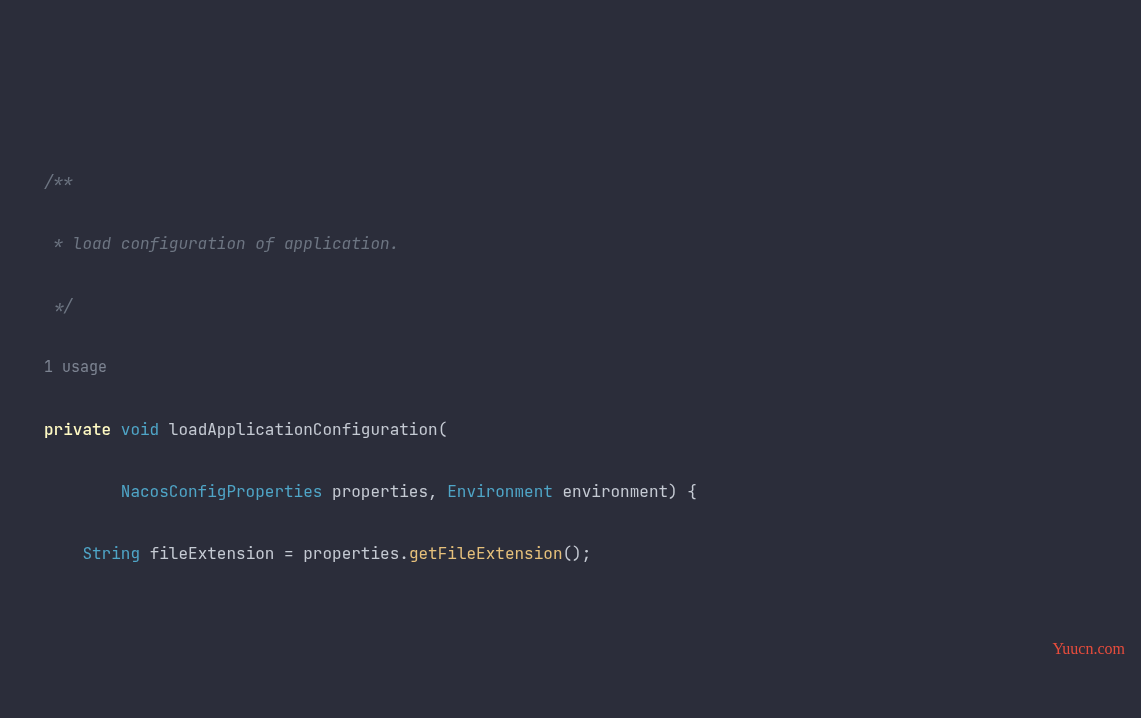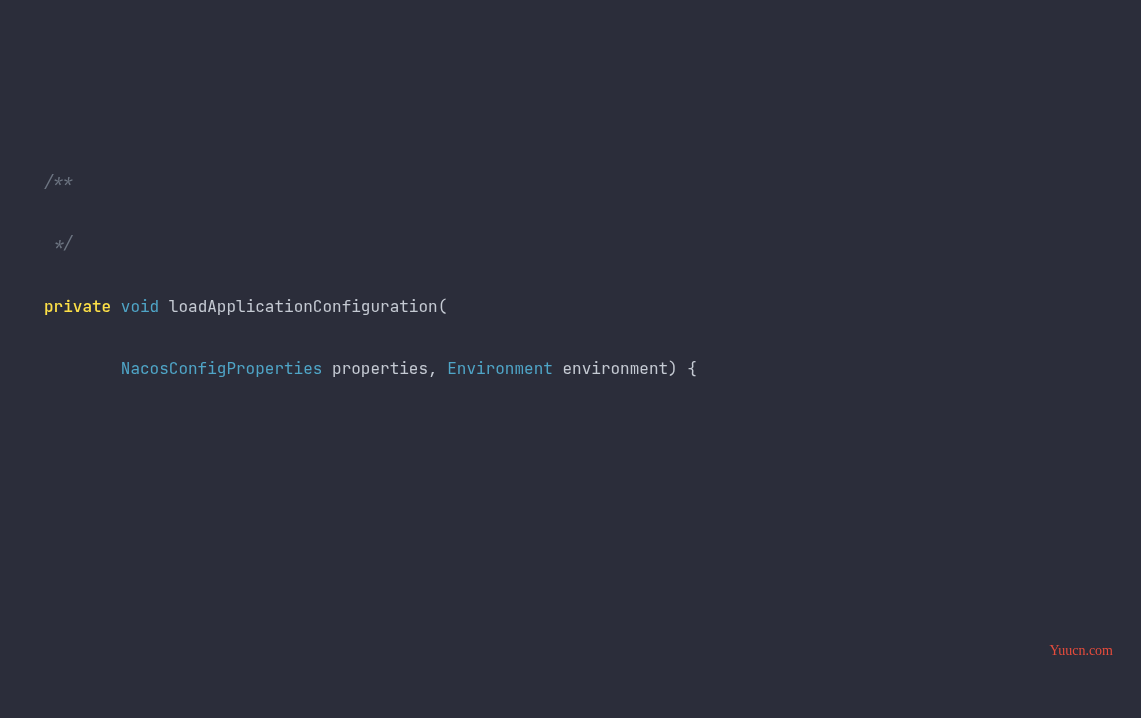--- a/index.html
+++ b/index.html
@@ -24,21 +24,21 @@
     .javadoc {
       color: #6d7582;
       font-style: italic;
     }
     .usage {
       color: #7d8492;
       font-size: 15px;
       font-style: normal;
     }
     .keyword-private {
-      color: #fde047;
+      color: #fef9c3;
       font-weight: 500;
     }
     .keyword-void {
       color: #4fa5c7;
       margin-top: 29px;
     }
     .type {
       color: #4fa5c7;
     }
     .method-decl {
@@ -53,38 +53,41 @@
     }
     .paren {
       color: #c5cad3;
     }
     .operator {
       color: #c5cad3;
     }
     .watermark {
       position: fixed;
       bottom: 54px;
-      right: 28px;
+      right: 16px;
       color: #e74c3c;
       font-family: Georgia, serif;
-      font-size: 14px;
+      font-size: 16px;
       font-style: normal;
       white-space: nowrap;
     }
   </style>
 </head>
 <body>
 
 
 
 <div class="code-container">
 <div class="code-line javadoc">/**</div>
+<div class="code-line javadoc"> * load configuration of application.</div>
 <div class="code-line javadoc"> */</div>
+<div class="code-line usage">1 usage</div>
 <div class="code-line"><span class="keyword-private">private</span> <span class="keyword-void">void</span> <span class="method-decl">loadApplicationConfiguration</span><span class="paren">(</span></div>
 <div class="code-line">        <span class="type">NacosConfigProperties</span> <span class="var">properties</span><span class="paren">,</span> <span class="type">Environment</span> <span class="var">environment</span><span class="paren">)</span> <span class="paren">{</span></div>
+<div class="code-line">    <span class="type">String</span> <span class="var">fileExtension</span> <span class="operator">=</span> <span class="var">properties</span><span class="paren">.</span><span class="method-call">getFileExtension</span><span class="paren">()</span><span class="paren">;</span></div>
 
 
 
 
 
 
 
 
 
 

